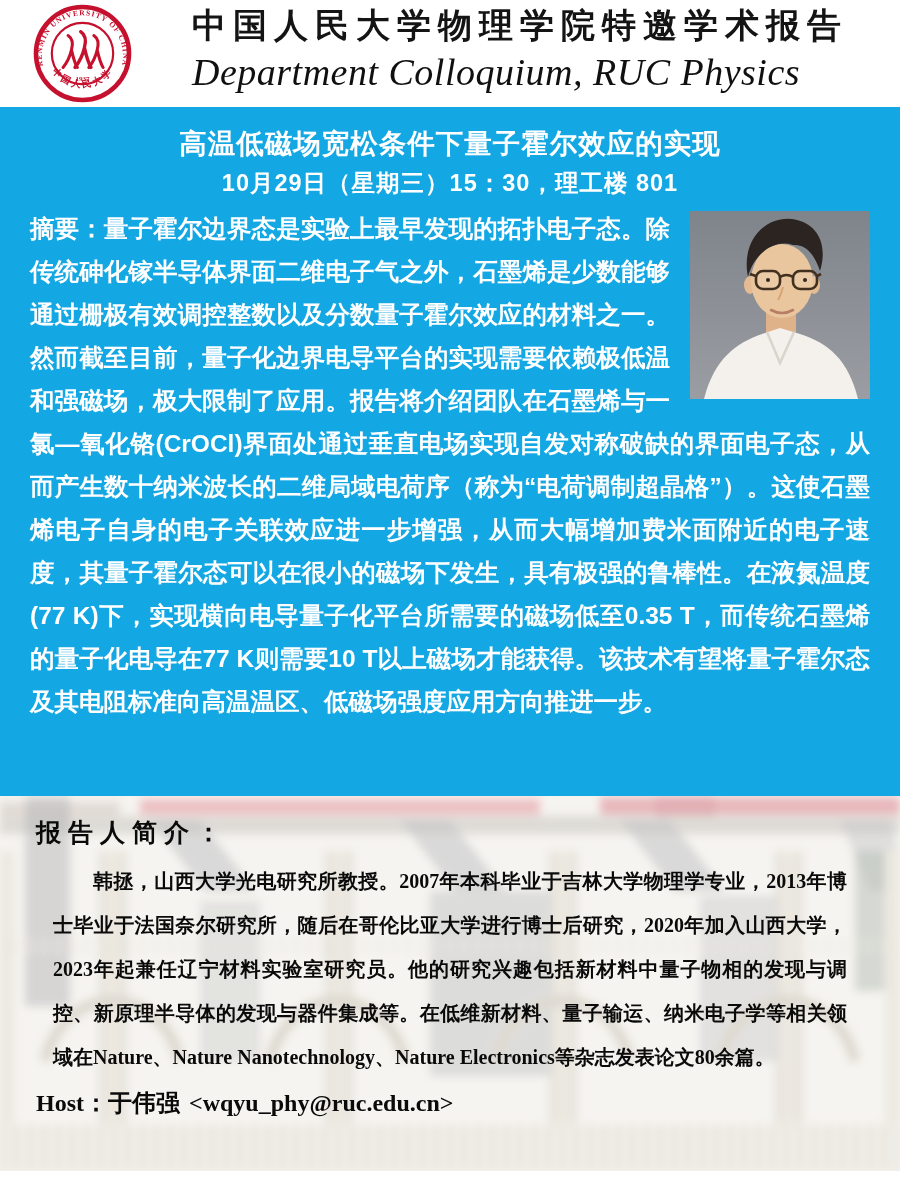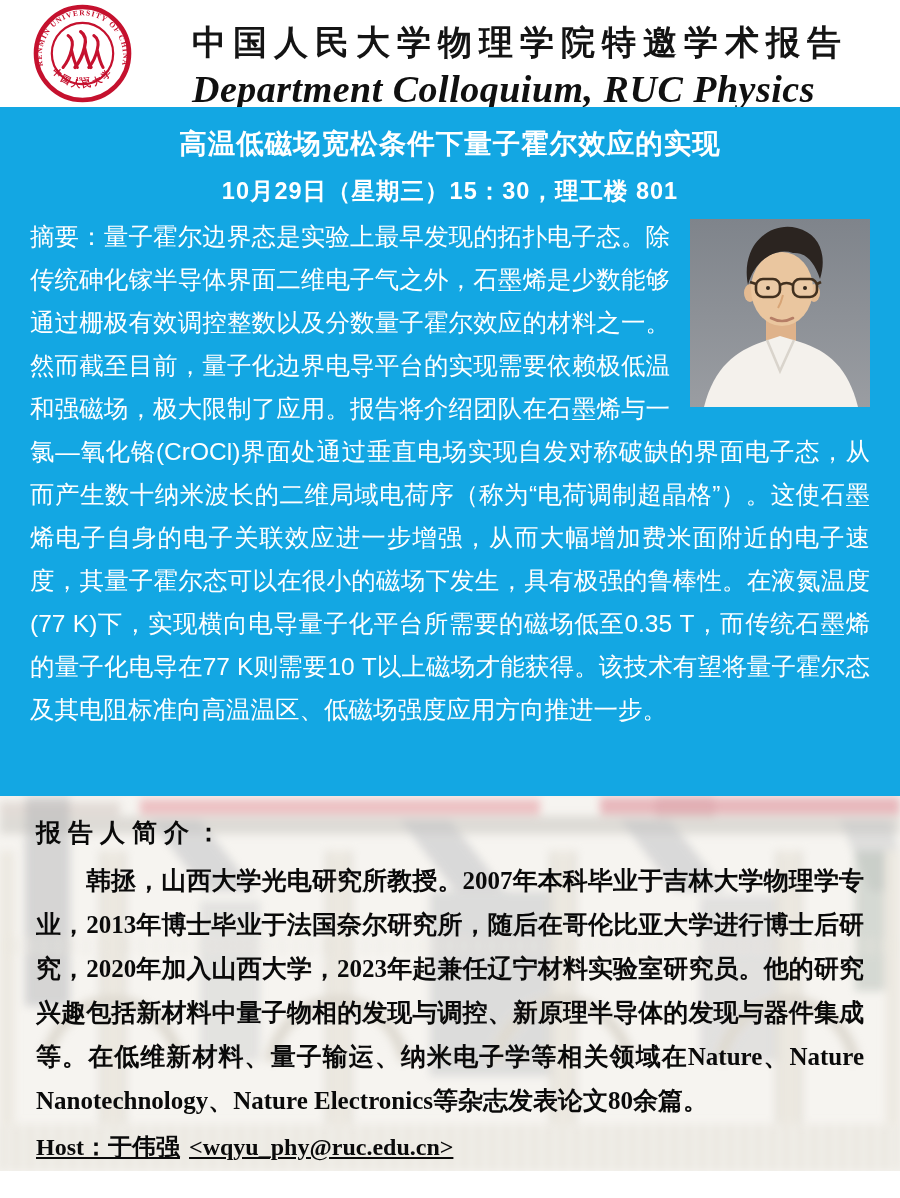--- a/index.html
+++ b/index.html
@@ -2,47 +2,47 @@
 <html style="--banner-blue: #13a7e3; --seal-red: #c5112e; --body-text: #0a0a0a; --banner-text: #ffffff;"><head>
 <meta charset="utf-8">
 <style>
   html,body{margin:0;padding:0;background:#ffffff;}
   body{width:900px;height:1198px;overflow:hidden;font-family:"Liberation Sans",sans-serif;}
   .poster{position:relative;width:900px;height:1198px;background:#fff;}
 
   
   .header{position:absolute;top:0;left:0;width:900px;height:107px;background:#fff;}
   .logo{position:absolute;left:33px;top:4px;width:99px;height:99px;}
-  .header-titles{position:absolute;left:192px;top:20px;width:700px;}
+  .header-titles{position:absolute;left:192px;top:3px;width:700px;}
   .title-cn{font-family:"Liberation Serif",serif;font-weight:700;font-size:34px;
             letter-spacing:7px;color:#141414;line-height:46px;white-space:nowrap;}
-  .title-en{font-family:"Liberation Serif",serif;font-weight:700;font-style:italic;
+  .title-en{font-family:"Liberation Serif",serif;font-weight:400;font-style:italic;
             font-size:38px;color:#101010;line-height:46px;letter-spacing:.5px;white-space:nowrap;}
 
   
   .banner{position:absolute;top:107px;left:0;width:900px;height:796px;box-sizing:border-box;
           background:var(--banner-blue,#13a7e3);padding:18px 30px 0;color:#ffffff;}
   .talk-title{text-align:center;font-size:27.5px;font-weight:800;letter-spacing:1px;line-height:38px;}
   .speaker{text-align:center;font-family:"Liberation Serif",serif;font-size:25px;line-height:32px;margin-top:14px;}
   .affiliation{text-align:center;font-family:"Liberation Serif",serif;font-size:25px;line-height:32px;margin-top:9px;}
-  .datetime{text-align:center;font-size:23.5px;font-weight:600;letter-spacing:1px;line-height:32px;margin-top:12px;}
+  .datetime{text-align:center;font-size:23.5px;font-weight:600;letter-spacing:1px;line-height:32px;margin-top:4px;}
   .abstract-wrap{margin-top:8px;}
   .photo{float:right;width:180px;height:188px;margin:4px 0 10px 20px;display:block;}
-  .abstract{margin:0;font-size:24.5px;font-weight:400;line-height:43px;text-align:justify;
+  .abstract{margin:0;font-size:24.5px;font-weight:700;line-height:43px;text-align:justify;
             color:#fff;}
 
   
   .bottom{position:absolute;top:796px;left:0;width:900px;height:375px;background:#b91c1c;overflow:hidden;}
   .building-bg{position:absolute;left:0;top:0;width:900px;height:375px;}
   .bio-content{position:relative;box-sizing:border-box;width:900px;padding:20px 36px 0;color:#0a0a0a;
                font-family:"Liberation Serif",serif;}
   .bio-heading{font-size:25px;font-weight:700;letter-spacing:7px;}
-  .bio-text{margin:10px 0 0;font-size:25px;font-weight:700;line-height:44px;
+  .bio-text{margin:10px 17px 0;font-size:20px;font-weight:700;line-height:44px;
             text-align:justify;text-indent:2em;}
-  .host-line{margin:8px 0 0;font-size:24px;font-weight:700;white-space:nowrap;text-decoration:underline;}
+  .host-line{margin:8px 0 0;font-size:24px;font-weight:700;white-space:nowrap;}
   .host-name{margin-right:9px;}
 </style>
 </head>
 <body>
 
 <div class="poster">
 
   <header class="header">
     <svg class="logo" viewBox="0 0 100 100" aria-hidden="true">
       <defs>

